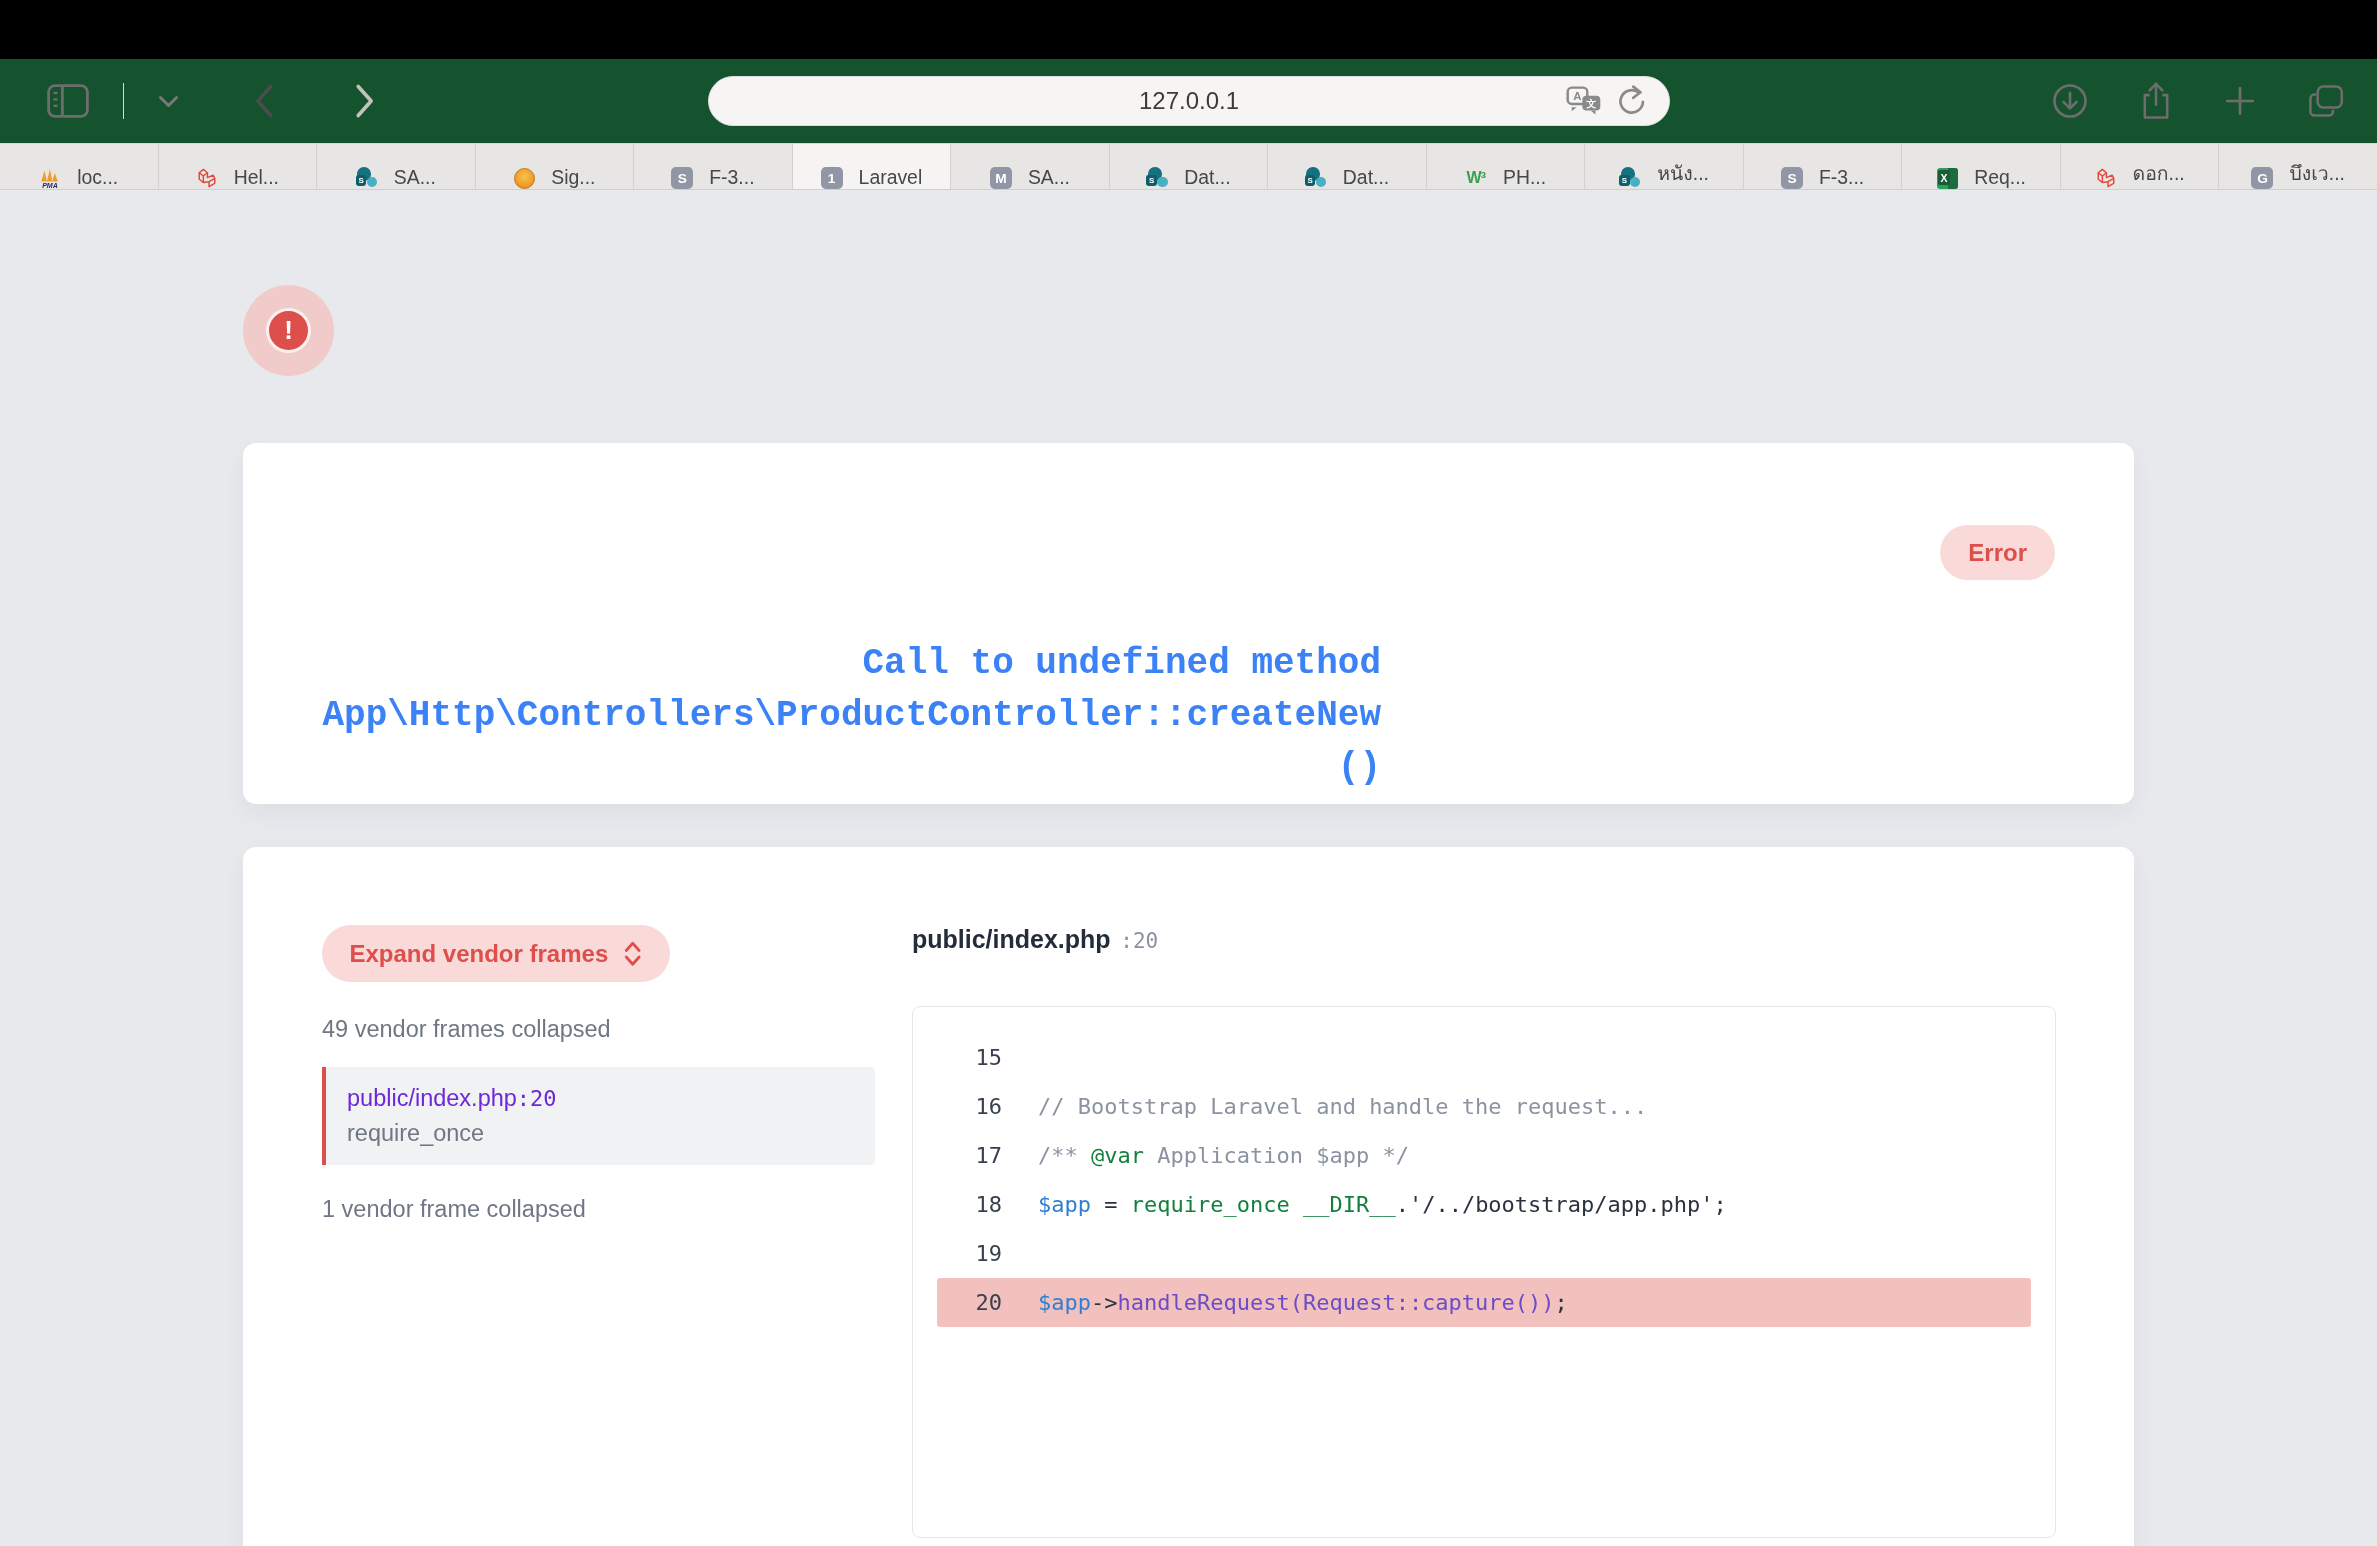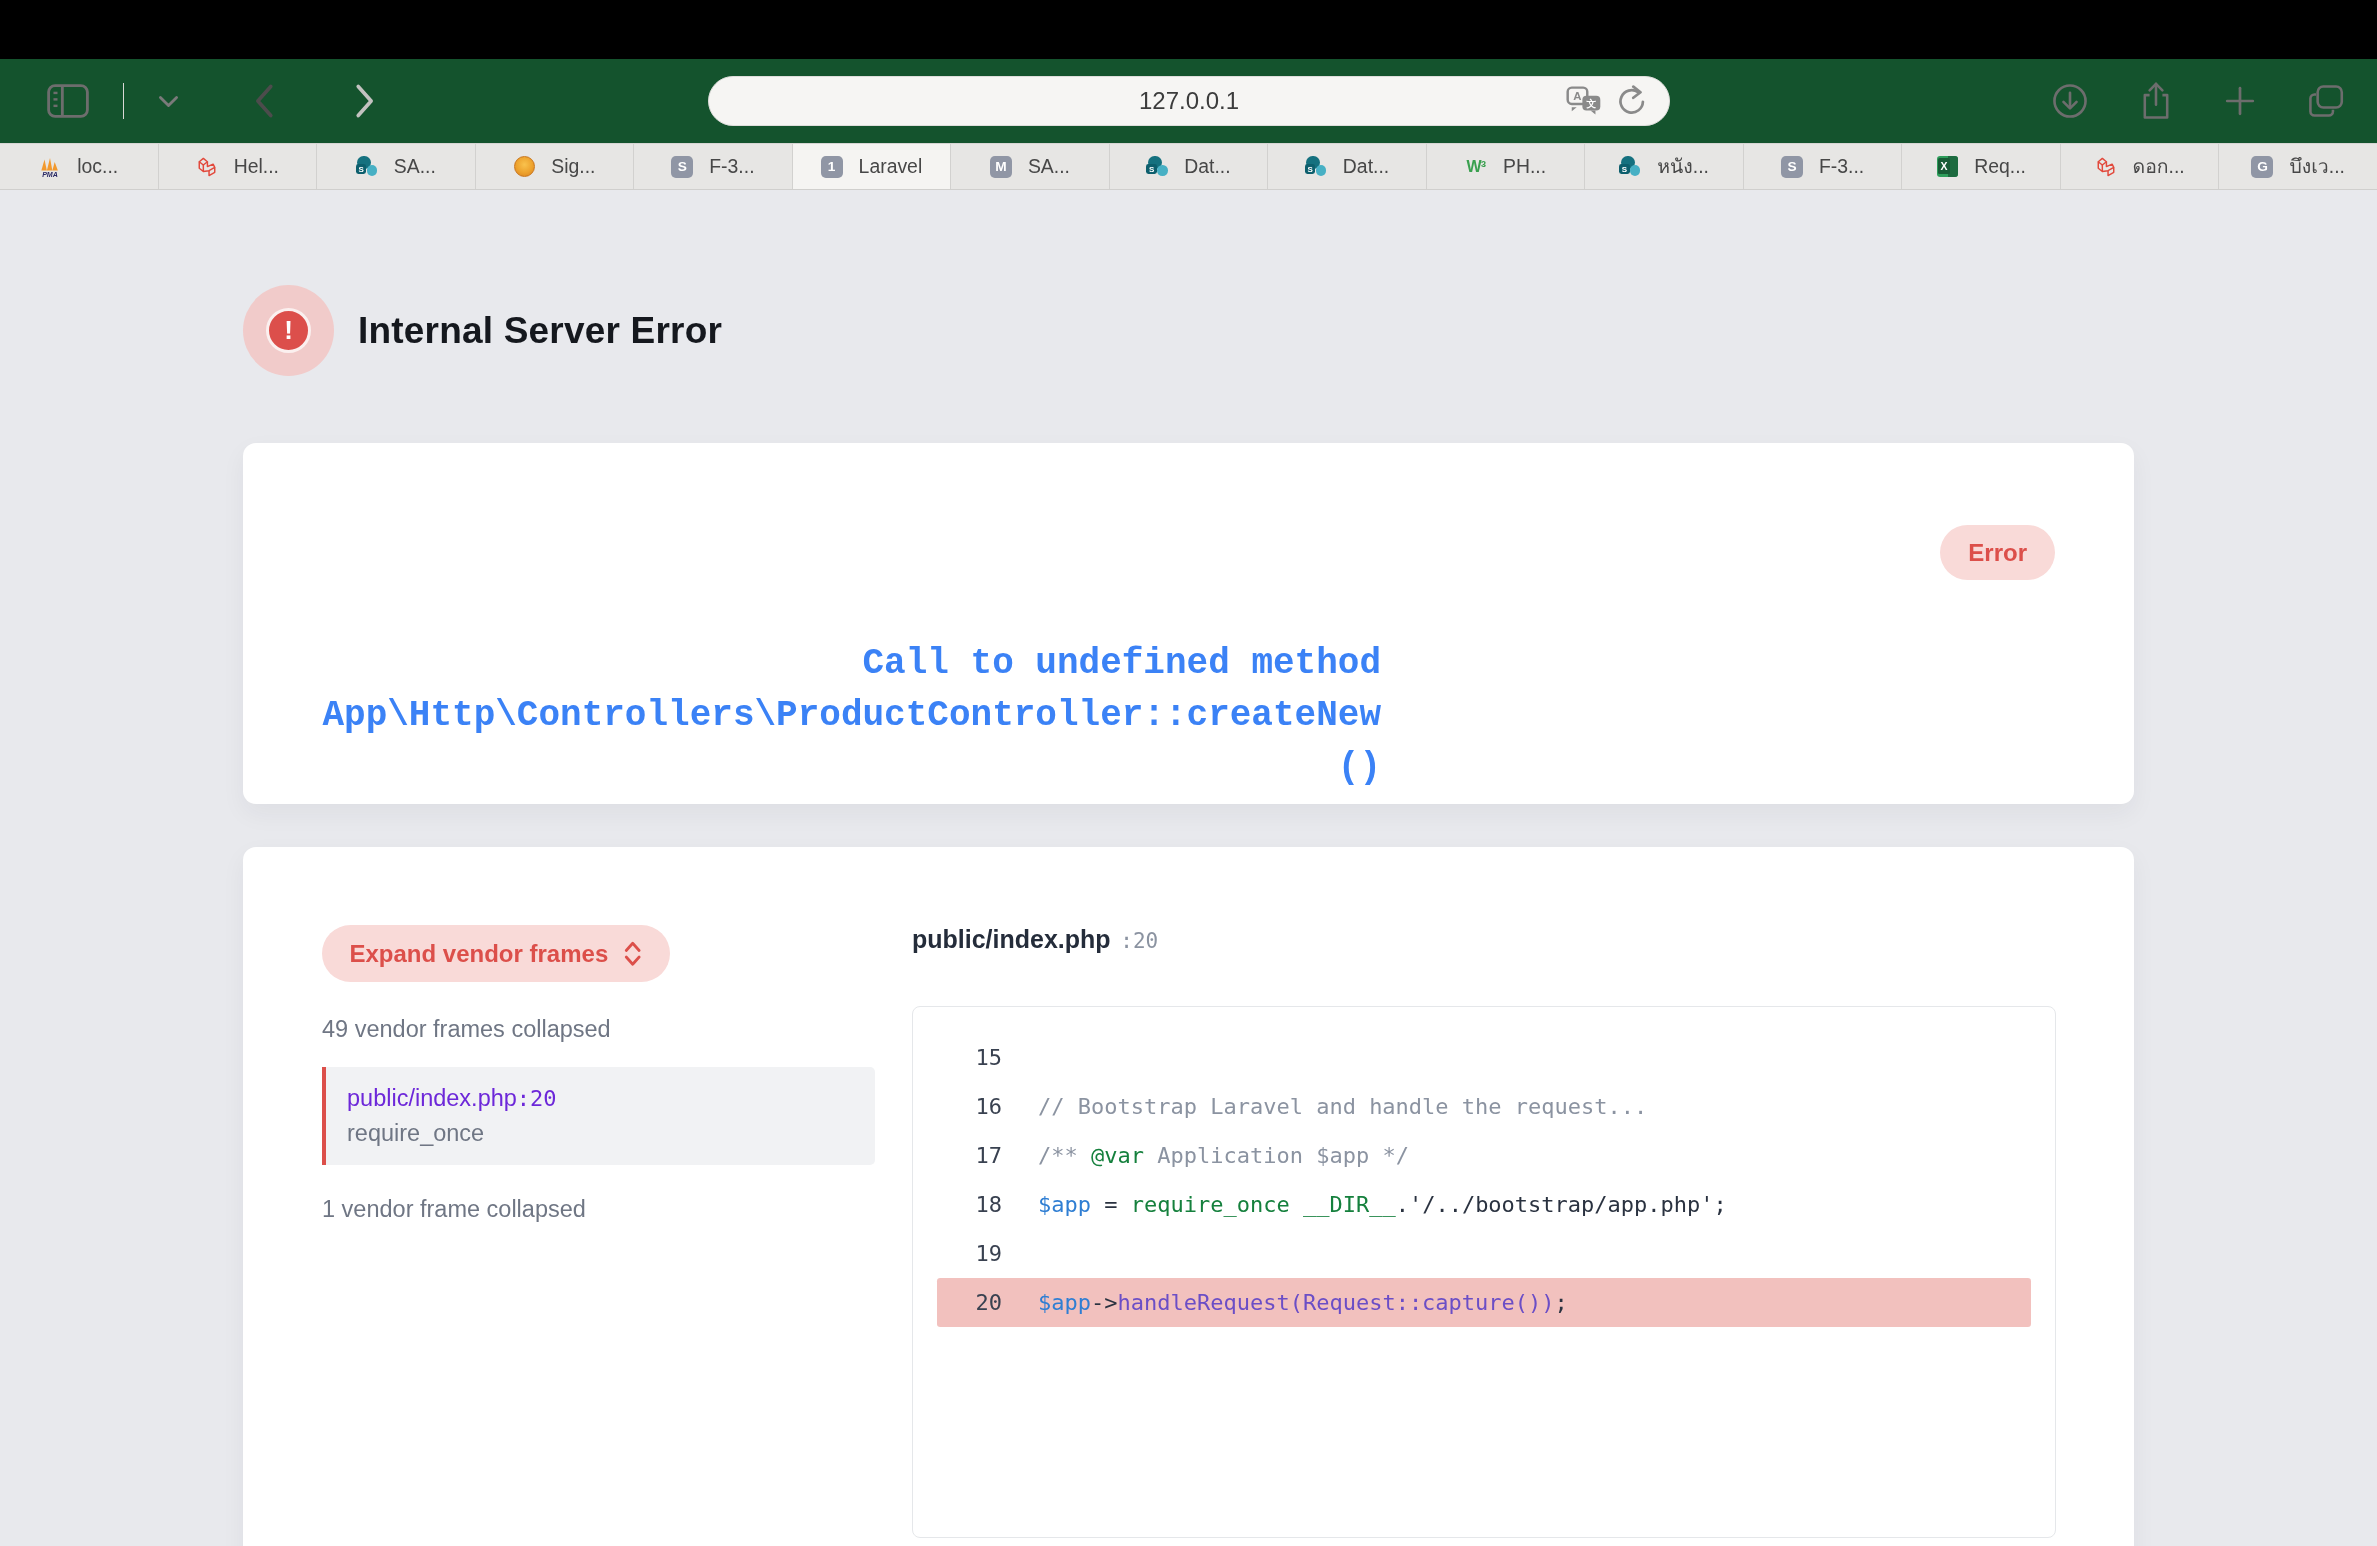--- a/index.html
+++ b/index.html
@@ -17,21 +17,21 @@
   .tb-btn { display:flex; align-items:center; justify-content:center; background:none; border:none; cursor:pointer; }
   .url-field { position:absolute; left:708px; top:17px; width:962px; height:50px;
                background:#f6f5f3; border:0.8px solid #dedddb; border-radius:25px;
                display:flex; align-items:center; justify-content:center; }
   .url-text { font-size:24px; color:#3c3c3c; }
   .url-icons { position:absolute; right:21px; top:0; height:100%; display:flex; align-items:center; gap:14.6px; }
   .tb-right { position:absolute; right:32px; top:0; height:100%; display:flex; align-items:center; gap:52px; }
 
   
   .tab-bar { height:46px; background:#e7e6e4; display:flex; border-bottom:0.8px solid #d0cfcd; }
-  .tab { flex:1 1 0; display:flex; align-items:center; justify-content:center; gap:16px;
+  .tab { flex:1 1 0; display:flex; align-items:flex-end; justify-content:center; gap:16px;
          border-right:0.8px solid #d2d1cf; font-size:19.4px; color:#474747; cursor:pointer;
          white-space:nowrap; overflow:hidden; }
   .tab:last-child { border-right:none; }
   .tab.active { background:#f5f4f2; }
   .fav { width:22px; height:22px; flex:0 0 auto; position:relative; display:flex;
          align-items:center; justify-content:center; }
   .fav-letter { width:22px; height:22px; border-radius:4.9px; background:#9096a5; color:#fff;
                 font-weight:bold; font-size:13.7px; display:flex; align-items:center; justify-content:center; }
   .fav-medallion { width:21px; height:21px; border-radius:50%;
                    background:radial-gradient(circle at 50% 40%, #f9c24d 0%, #eda22d 55%, #d97f1c 100%);
@@ -331,21 +331,20 @@
       </span>
       <span>บึงเว...</span>
     </div>
   </div>
 
 <div class="content">
   <div class="page-head">
     <div class="err-circle-outer">
       <div class="err-circle-inner">!</div>
     </div>
-    <h1 class="page-title">Internal Server Error</h1>
   </div>
   <button class="theme-toggle">
     <span>
       <svg width="37" height="37" viewBox="0 0 46 46">
         <circle cx="23" cy="23" r="8" fill="none" stroke="#99a0ad" stroke-width="3"></circle>
         <g stroke="#99a0ad" stroke-width="3" stroke-linecap="round">
           <line x1="23" y1="3" x2="23" y2="9"></line>
           <line x1="23" y1="37" x2="23" y2="43"></line>
           <line x1="3" y1="23" x2="9" y2="23"></line>
           <line x1="37" y1="23" x2="43" y2="23"></line>

